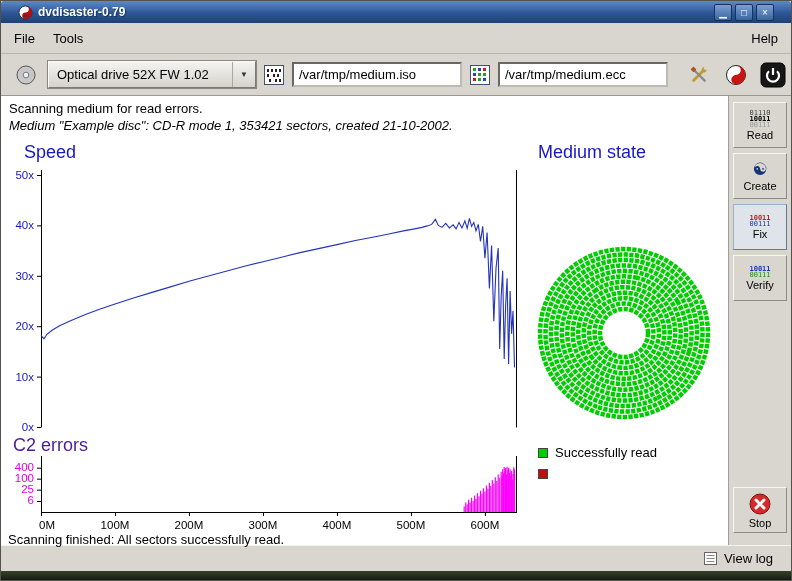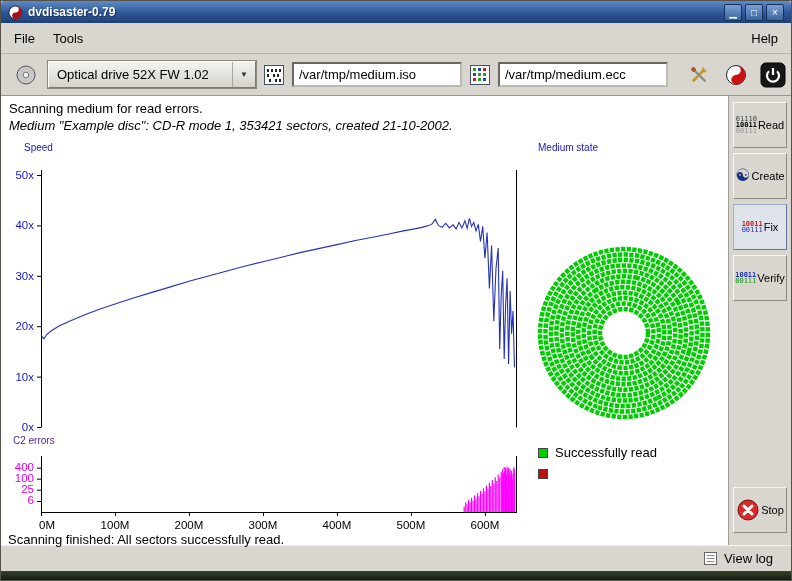--- a/index.html
+++ b/index.html
@@ -1,21 +1,21 @@
 <!DOCTYPE html>
 <html><head>
 <meta charset="utf-8">
 <style>
   *{box-sizing:border-box;margin:0;padding:0}
   html,body{width:792px;height:581px;overflow:hidden}
   body{font-family:"Liberation Sans",sans-serif;font-size:13px;color:#000;background:#d9d6cf}
   .window{width:792px;height:581px;border:1px solid #55524b;display:flex;flex-direction:column;background:#d9d6cf}
 
   
-  .titlebar{height:22px;flex:0 0 22px;background:linear-gradient(#5d8ac4,#2d5697 55%,#1f4173);display:flex;align-items:center;padding:0 7px;border-radius:3px 3px 0 0}
+  .titlebar{height:22px;flex:0 0 22px;background:linear-gradient(#5d8ac4,#2d5697 55%,#1f4173);display:flex;align-items:center;padding:0 17px;border-radius:3px 3px 0 0}
   .title-text{color:#fff;font-weight:bold;font-size:12px;margin-left:5px;flex:1;text-shadow:1px 1px 1px #16325c}
   .tb-btn{width:18px;height:17px;margin-left:3px;background:linear-gradient(#7ba0d2,#3a659f);border:1px solid #16325c;color:#fff;font-size:10px;line-height:15px;text-align:center;border-radius:2px;cursor:default}
 
   
   .menubar{height:25px;flex:0 0 25px;display:flex;align-items:center;padding:15px 4px;background:#d9d6cf;border-bottom:1px solid #bab7af}
   .menu-item{padding:3px 9px}
   .menu-help{margin-left:auto}
 
   
   .toolbar{height:42px;flex:0 0 42px;display:flex;align-items:center;gap:7px;padding:0 3px 0 10px;background:#d9d6cf;border-bottom:1px solid #9b988f;box-shadow:0 1px 0 #f4f2ec}
@@ -25,32 +25,32 @@
   .entry{width:170px;height:25px;border:2px inset #bdbab2;background:#fff;font:13px "Liberation Sans",sans-serif;padding:0 5px;color:#000}
   .spacer{flex:1}
   .file-icon{display:flex}
 
   
   .main{flex:1;display:flex;min-height:0}
   .content{flex:1;background:#fff;position:relative;border-right:1px solid #a09d95}
   .abs{position:absolute}
   .info1{top:5px;left:8px}
   .info2{top:22px;left:8px;font-style:italic}
-  .chart-title{font-size:10px}
+  .chart-title{font-size:18px}
   .blue{color:#1717c4}
   .magenta{color:#4c1d95}
   .tk-speed{fill:#1717c4;font-size:11.5px;font-family:"Liberation Sans",sans-serif}
   .tk-c2{fill:#e400e4;font-size:11.5px;font-family:"Liberation Sans",sans-serif}
   .tk-x{fill:#000;font-size:11.5px;font-family:"Liberation Sans",sans-serif}
   .legend-row{display:flex;align-items:center;gap:7px}
   .swatch{width:10px;height:10px;border:1px solid #444;display:inline-block}
 
   
   .sidebar{width:62px;flex:0 0 62px;background:#d9d6cf;position:relative;padding:6px 4px 0 4px}
-  .side-btn{width:54px;height:46px;margin-bottom:5px;background:#d9d6cf;border:1px solid;border-color:#f7f6f2 #8e8b83 #8e8b83 #f7f6f2;display:flex;flex-direction:row;align-items:center;justify-content:center;gap:1px;font-size:11px;font-family:"Liberation Sans",sans-serif}
+  .side-btn{width:54px;height:46px;margin-bottom:5px;background:#d9d6cf;border:1px solid;border-color:#f7f6f2 #8e8b83 #8e8b83 #f7f6f2;display:flex;flex-direction:column;align-items:center;justify-content:center;gap:1px;font-size:11px;font-family:"Liberation Sans",sans-serif}
   .side-btn.prelight{background:#dfe3ea;border-color:#9db1cc #63799a #63799a #9db1cc}
   .stop-btn{position:absolute;bottom:7px;left:4px}
   .bl{display:block;font:7px/6px "DejaVu Sans Mono",monospace;text-align:center}
   .read .r1{color:#444}.read .r2{font-weight:bold;color:#000}.read .r3{color:#999}
   .fix .r1{color:#c22222;font-weight:bold}.fix .r2{color:#2233bb}
   .verify .r1{color:#2233bb;font-weight:bold}.verify .r2{color:#119911}
   .yin{font-size:17px;line-height:18px;color:#16337a}
 
   
   .statusbar{height:26px;flex:0 0 26px;background:#d9d6cf;border-top:1px solid #f4f2ec;box-shadow:0 -1px 0 #9b988f;display:flex;align-items:center;justify-content:flex-end;padding:0 14px}

